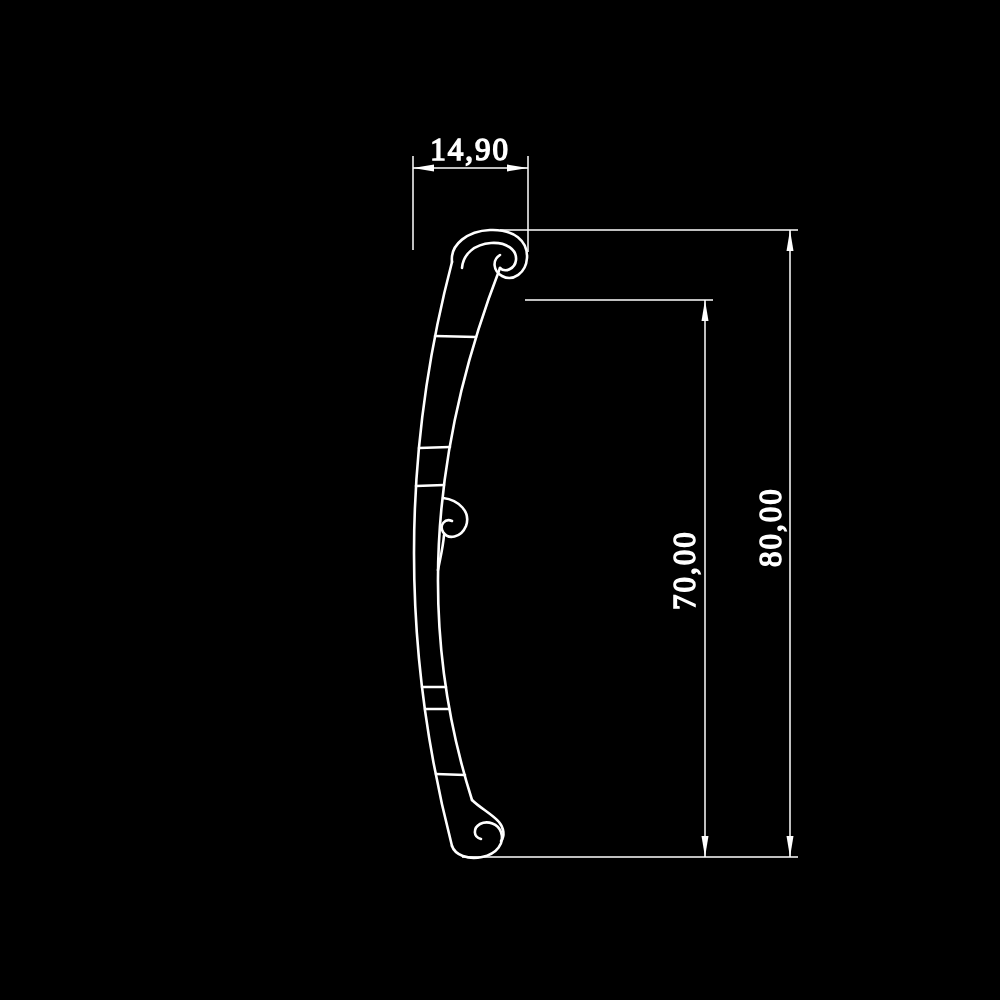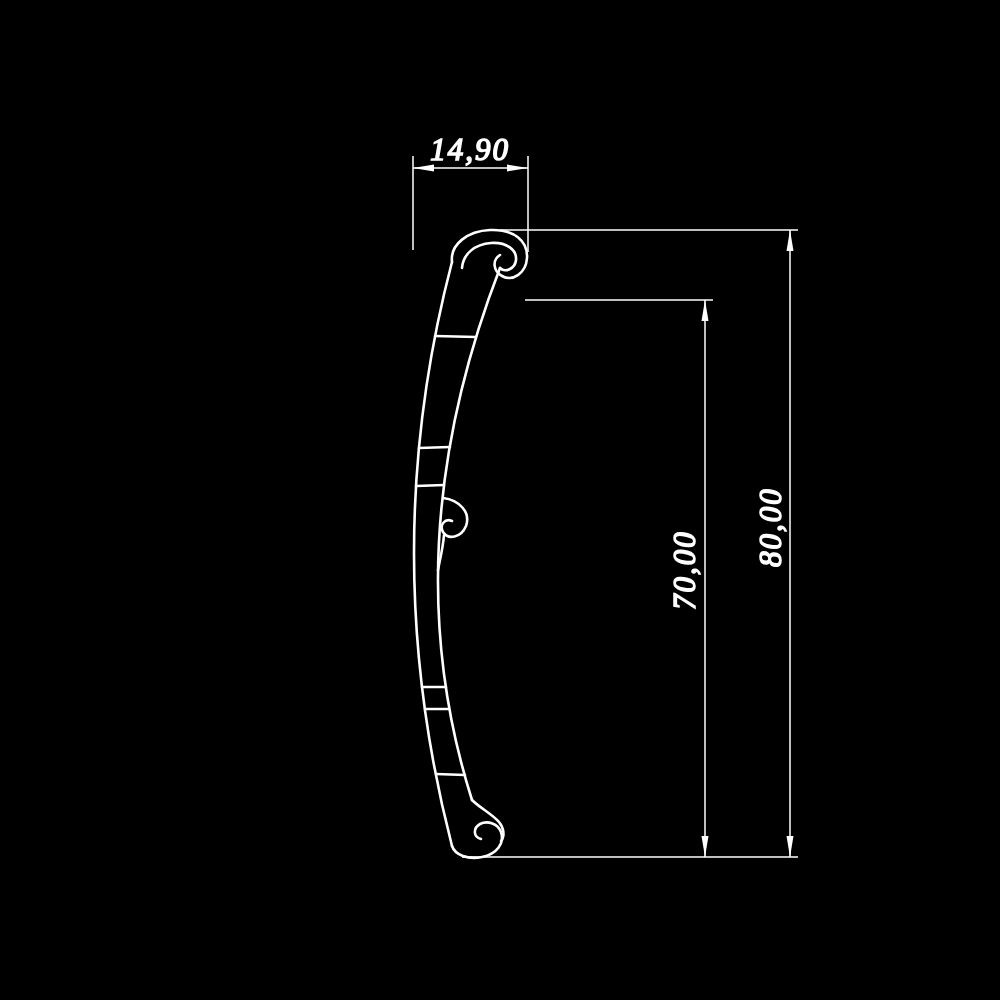--- a/index.html
+++ b/index.html
@@ -6,21 +6,20 @@
   html, body {
     margin: 0; padding: 0;
     background: var(--bg, #000);
     font-family: "Liberation Serif", "DejaVu Serif", serif;
   }
   .canvas {
     position: relative;
     width: 1000px; height: 1000px;
     background: var(--bg, #000);
     overflow: hidden;
-    font-style: italic;
   }
   svg { display: block; color: var(--line, #fff); }
   .dim-text {
     font-family: "Liberation Serif", "DejaVu Serif", serif;
     font-size: 31px;
     letter-spacing: 2px;
     fill: currentColor;
   }
 </style>
 </head>

